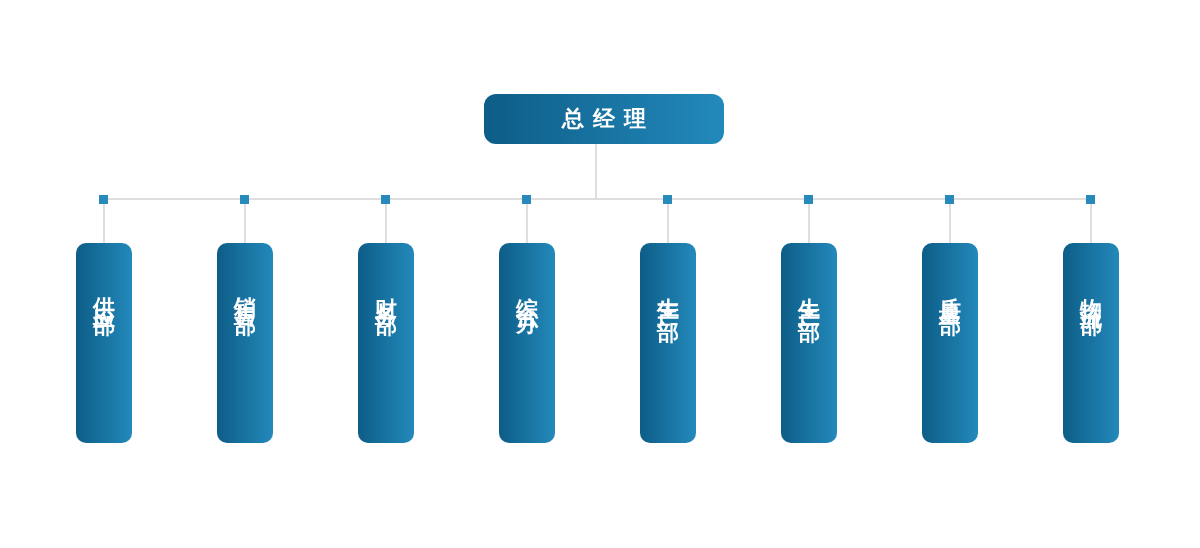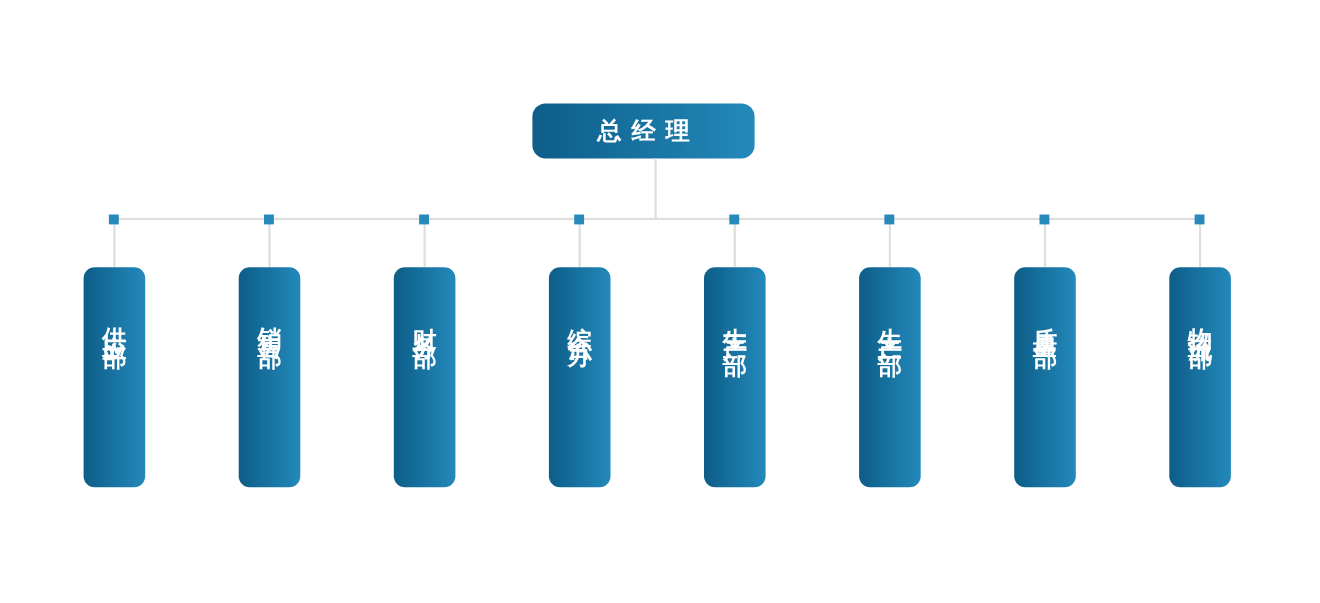--- a/index.html
+++ b/index.html
@@ -14,21 +14,21 @@
     background: #ffffff;
     overflow: hidden;
     font-family: "Liberation Sans", "DejaVu Sans", sans-serif;
   }
 
   
   .root-box {
     position: absolute;
     left: 484px;
     top: 94px;
-    width: 202px;
+    width: 240px;
     height: 50px;
     border-radius: 12px;
     background: linear-gradient(to right, #0d5d87, #2389bb);
     display: flex;
     align-items: center;
     justify-content: center;
   }
   .root-label {
     color: #ffffff;
     font-size: 22px;

